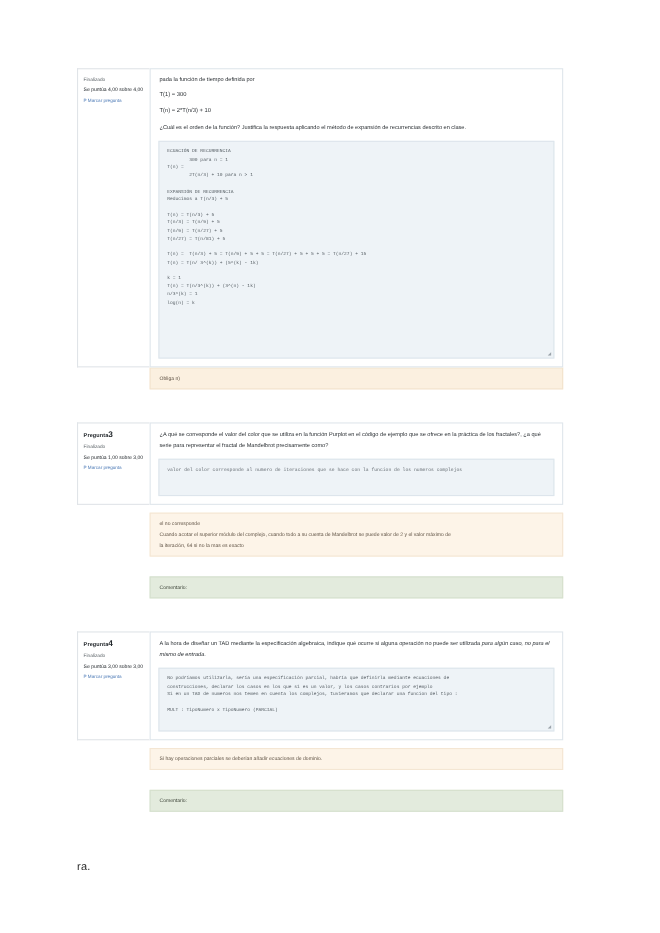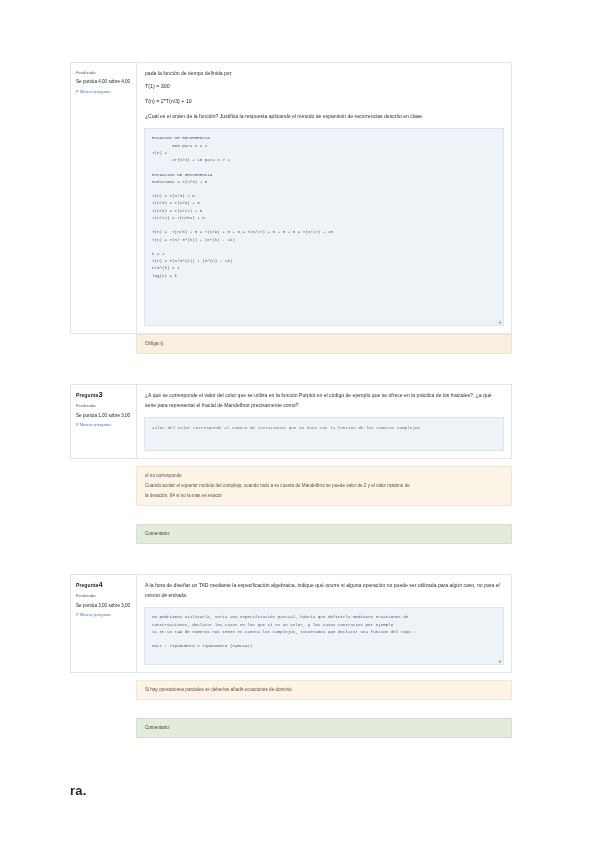--- a/index.html
+++ b/index.html
@@ -170,22 +170,22 @@
   
   .gap-lg { height: 30px; }
   .gap-md { height: 18px; }
   .gap-sm { height: 7px; }
 
   
   #stray-text {
     position: absolute;
     left: 70px;
     top: 783px;
-    font-size: 13px;
-    font-weight: bold;
+    font-size: 10px;
+    font-weight: normal;
     color: #2b2b2b;
     letter-spacing: .2px;
   }
 </style>
 </head>
 <body>
 
 <div id="page">
 
   <div id="content-col">

